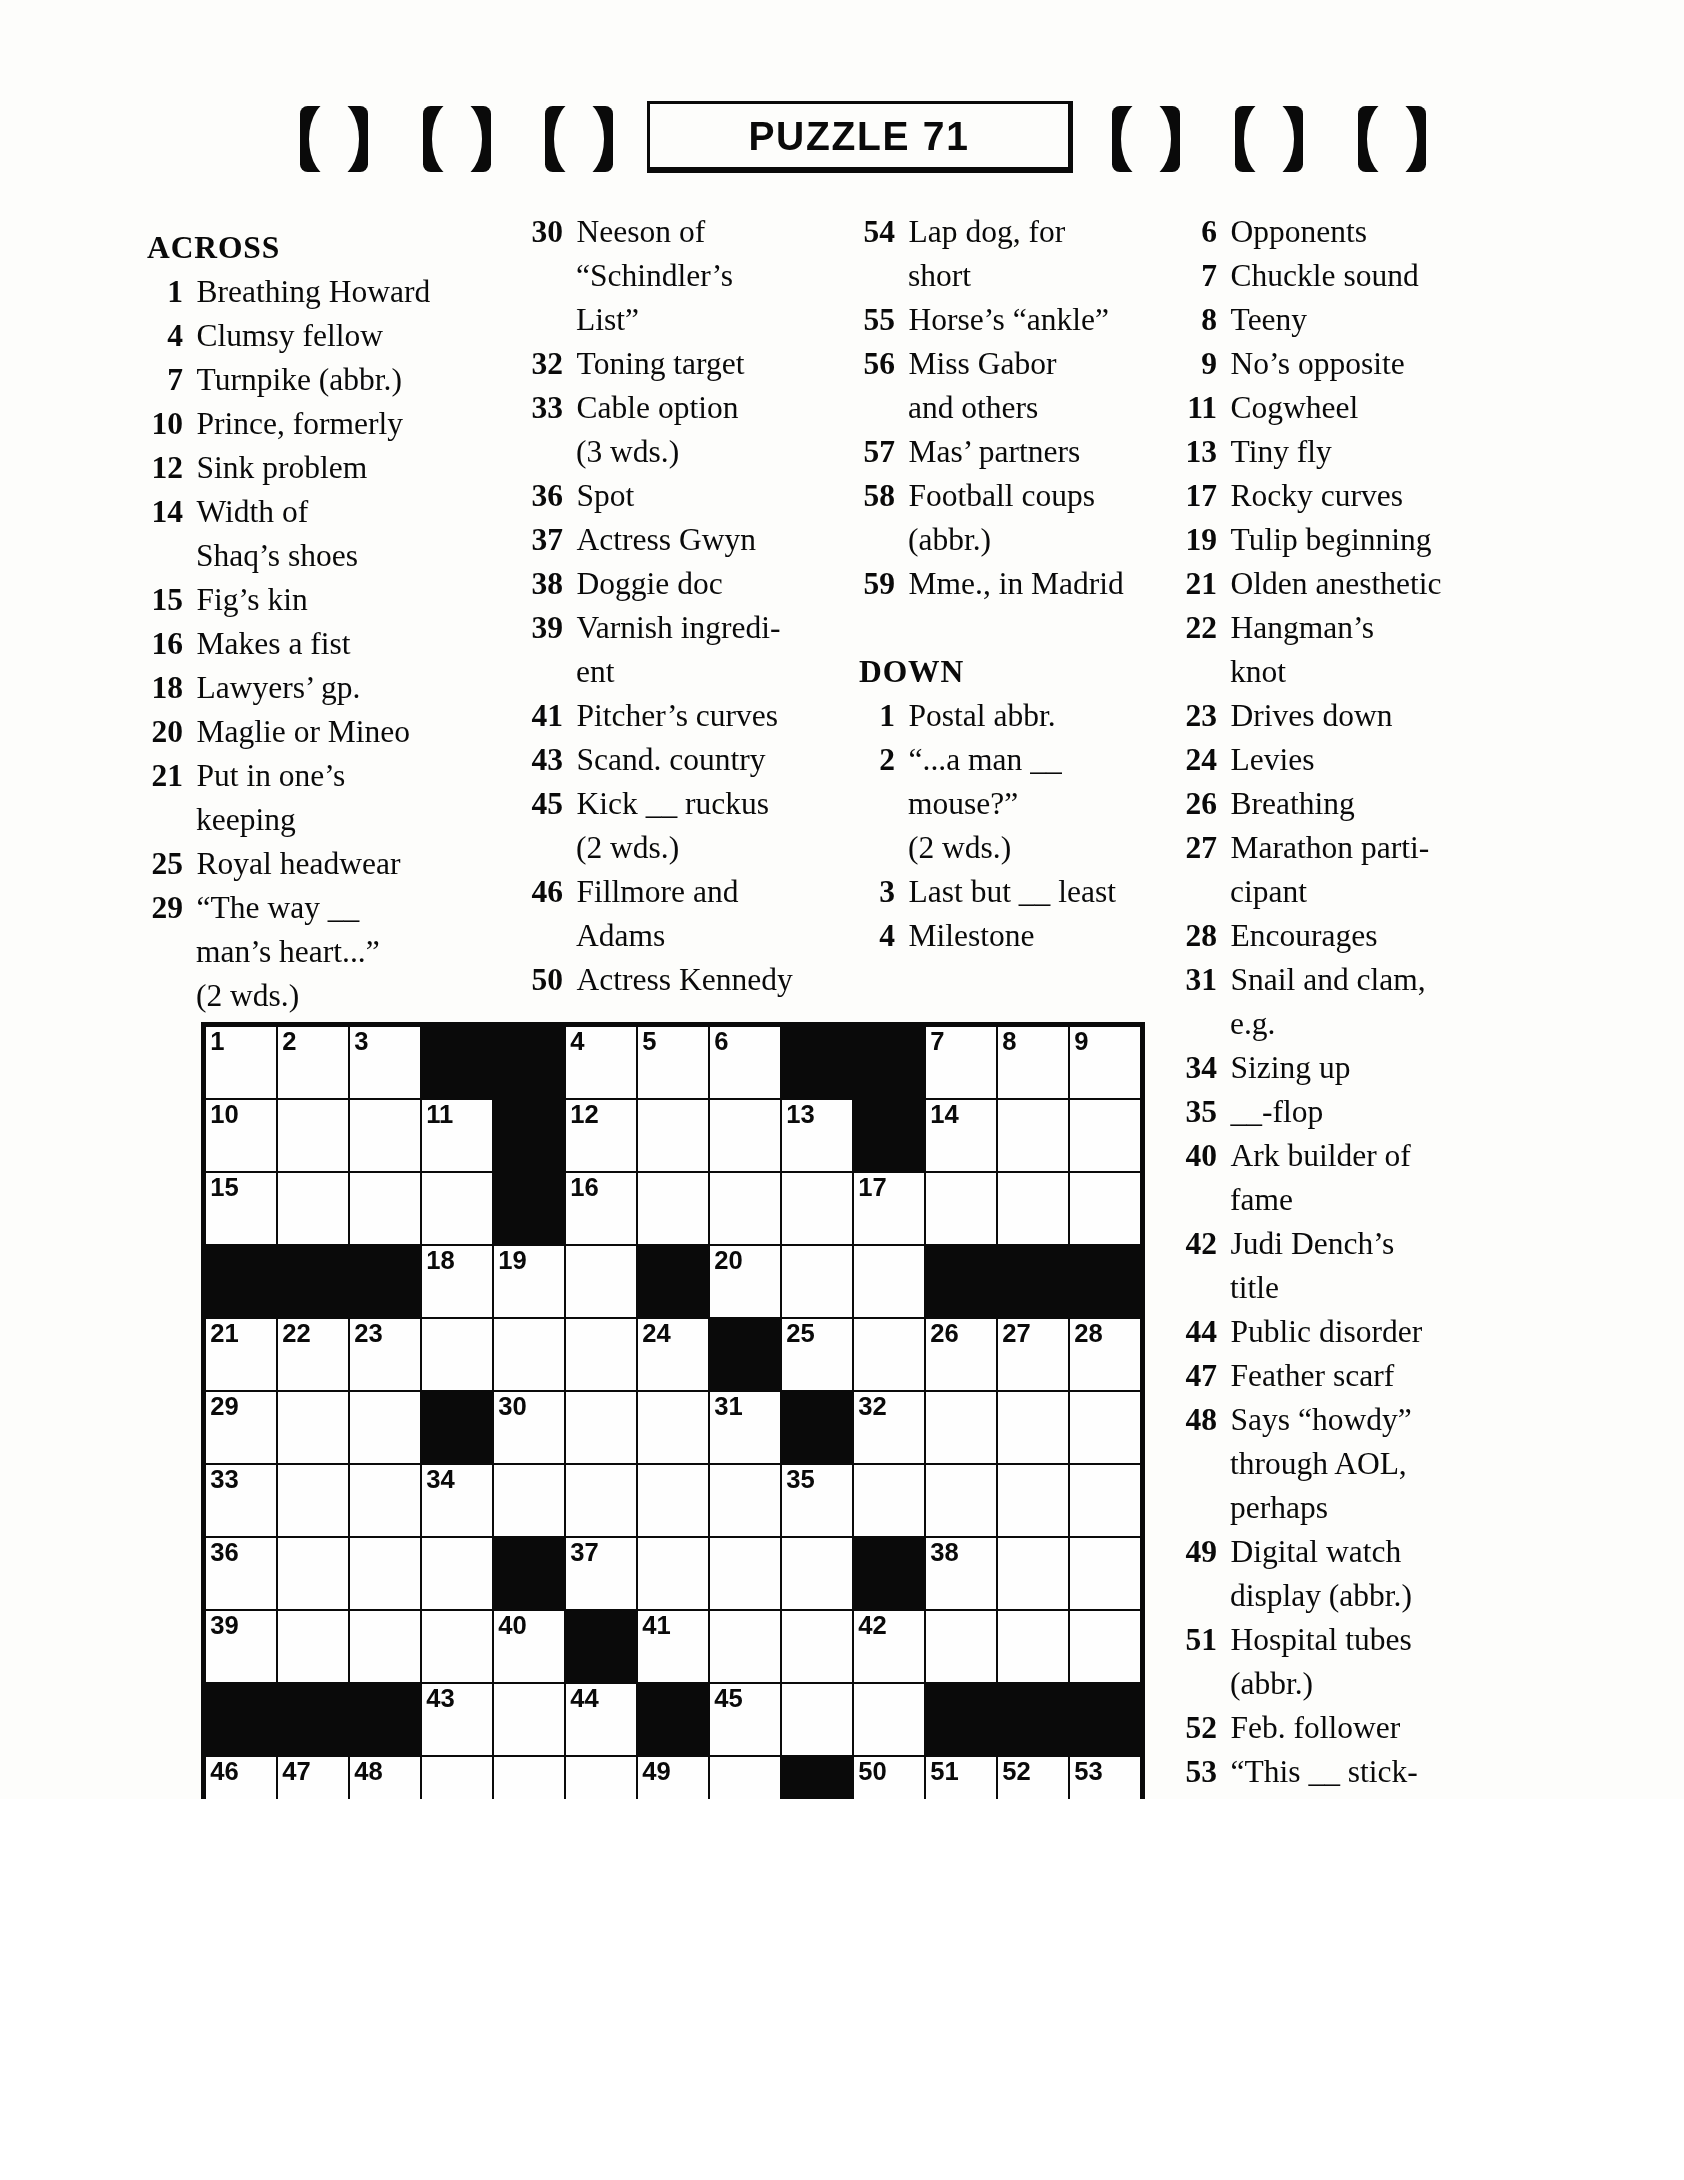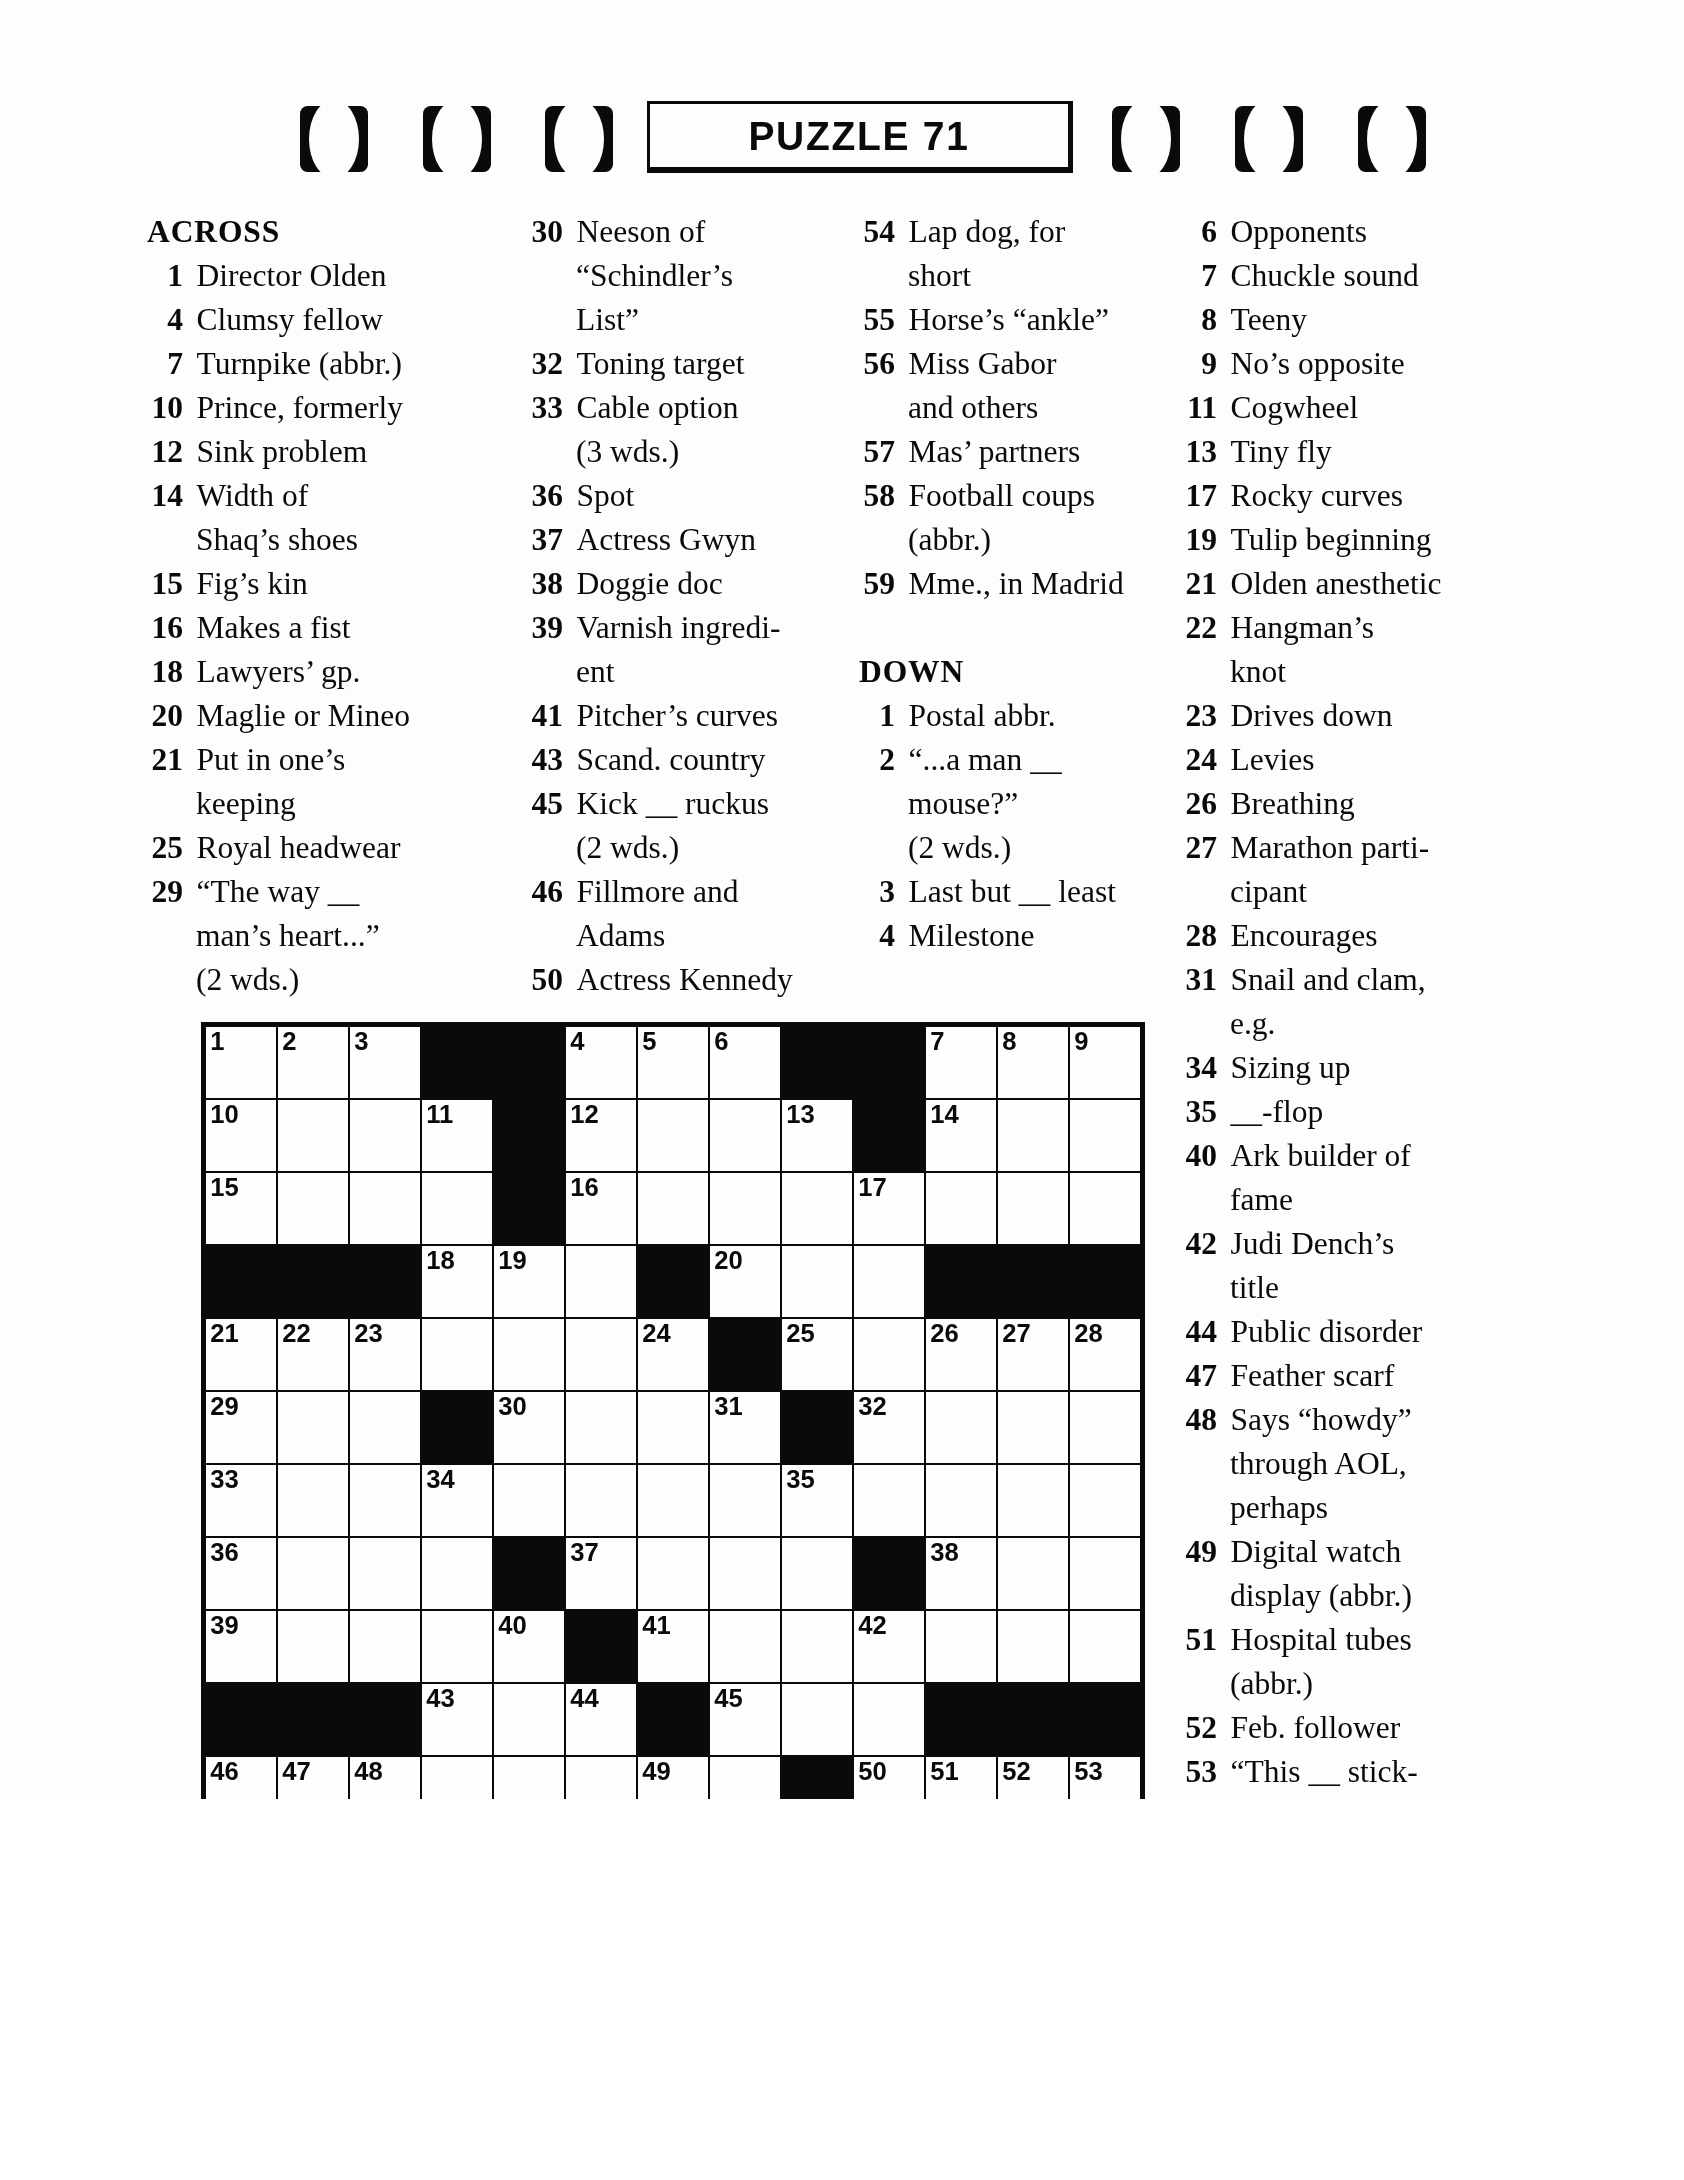--- a/index.html
+++ b/index.html
@@ -16,21 +16,21 @@
 
   .title-box{position:absolute;left:647px;top:101px;width:426px;height:72px;
         border:3.4px solid #0a0a0a;border-bottom-width:6.8px;border-right-width:5.1px;
         display:flex;align-items:center;justify-content:center;background:#fdfdfb;
         box-sizing:border-box;}
   .title-box .t{font-family:"Liberation Sans",sans-serif;font-weight:bold;
         font-size:39px;letter-spacing:1.7px;transform:scaleY(1.05);}
 
   
   .clues-col{position:absolute;top:210px;font-size:31.5px;line-height:44px;}
-  .c1{left:128px;width:405px;}
+  .c1{left:128px;width:405px;margin-top:16px;}
   .c2{left:508px;width:345px;}
   .c3{left:840px;width:336px;}
   .c4{left:1162px;width:366px;}
   .heading{font-weight:bold;letter-spacing:0.9px;margin-left:19px;}
   .clue{padding-left:68px;white-space:pre-line;}
   .clue .num{display:inline-block;width:55px;margin-left:-68px;padding-right:13.6px;
         text-align:right;font-weight:bold;white-space:nowrap;}
   .spacer{height:44px;}
 
   
@@ -70,21 +70,21 @@
     </div>
   <div class="deco d5">
       <span class="oval"></span>
     </div>
   <div class="deco d6">
       <span class="oval"></span>
     </div>
 
   <div class="clues-col c1">
       <div class="heading">ACROSS</div>
-      <div class="clue"><span class="num">1</span><span class="txt">Director Olden</span></div>
+      <div class="clue"><span class="num">1</span><span class="txt">Breathing Howard</span></div>
       <div class="clue"><span class="num">4</span><span class="txt">Clumsy fellow</span></div>
       <div class="clue"><span class="num">7</span><span class="txt">Turnpike (abbr.)</span></div>
       <div class="clue"><span class="num">10</span><span class="txt">Prince, formerly</span></div>
       <div class="clue"><span class="num">12</span><span class="txt">Sink problem</span></div>
       <div class="clue"><span class="num">14</span><span class="txt">Width of
 Shaq’s shoes</span></div>
       <div class="clue"><span class="num">15</span><span class="txt">Fig’s kin</span></div>
       <div class="clue"><span class="num">16</span><span class="txt">Makes a fist</span></div>
       <div class="clue"><span class="num">18</span><span class="txt">Lawyers’ gp.</span></div>
       <div class="clue"><span class="num">20</span><span class="txt">Maglie or Mineo</span></div>

